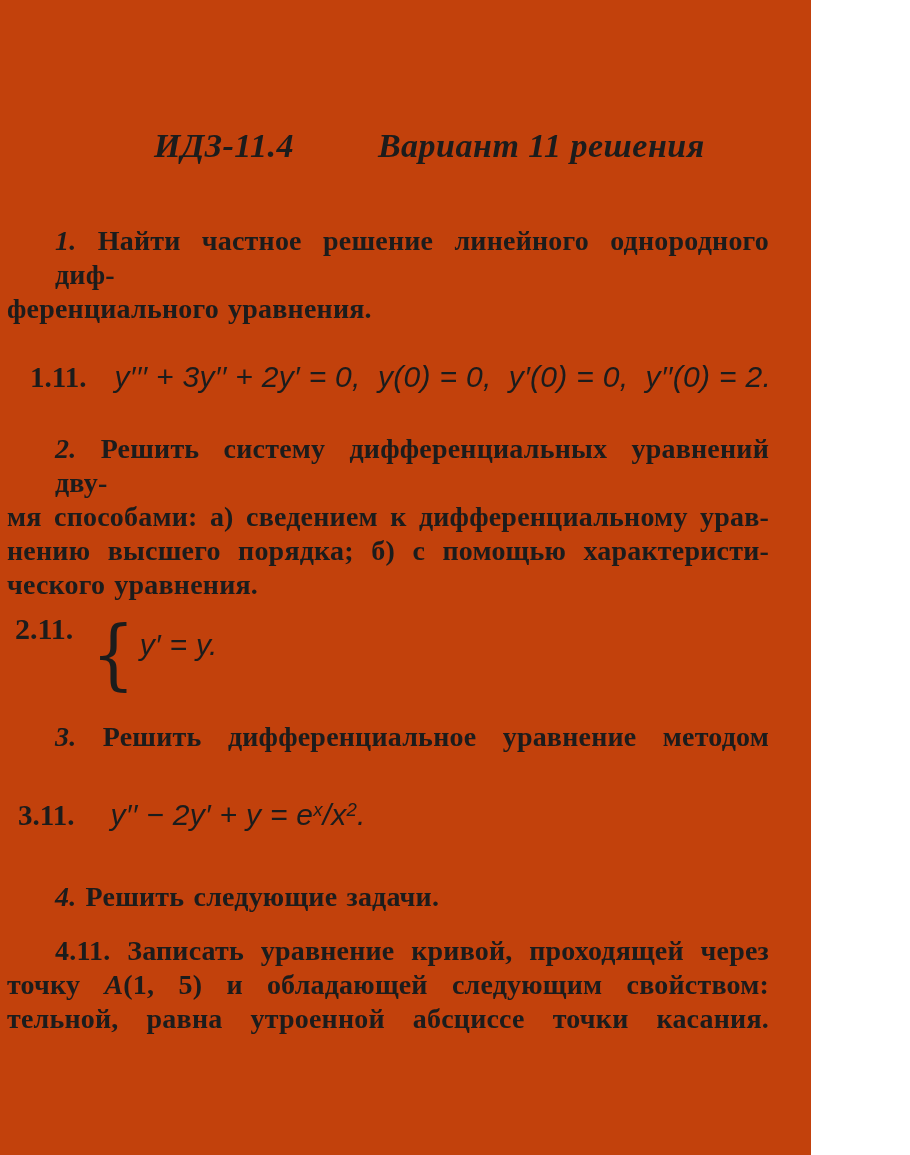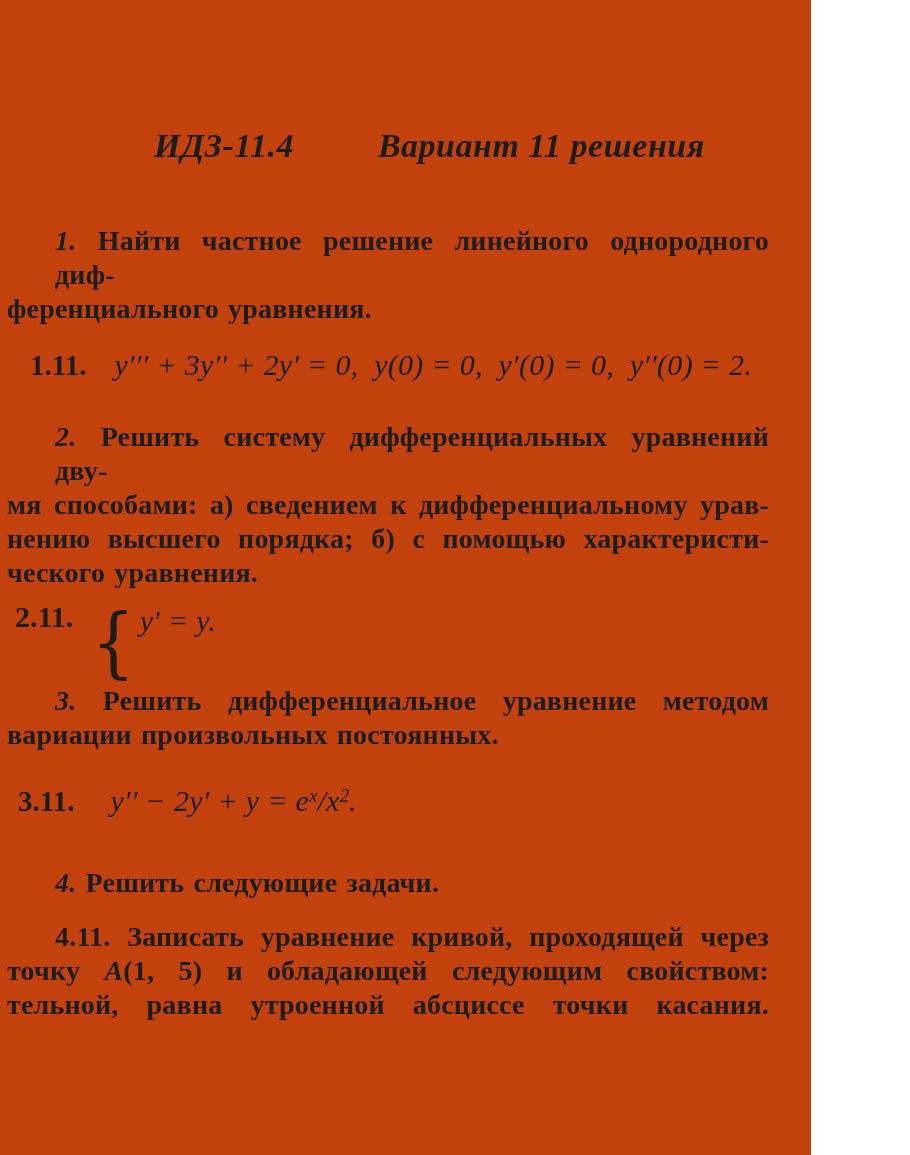--- a/index.html
+++ b/index.html
@@ -61,23 +61,24 @@
   }
   .it { font-style: italic; }
   
   .eq-row {
     display: flex;
     align-items: baseline;
     font-size: 30px;
   }
   .math {
     font-style: italic;
-    font-family: Liberation Serif, serif;
+    font-family: Liberation Sans, sans-serif;
     white-space: pre;
     letter-spacing: 0.3px;
+    margin-top: 12px;
   }
   .m-label {
     font-weight: bold;
     font-size: 29px;
     white-space: pre;
   }
   .eq111 { margin: 22px 0 0 3px; }
   .eq111 .m-label { margin-right: 28px; margin-left: 20px; }
   .eq311 { margin: 32px 0 0 11px; }
   .eq311 .m-label { margin-right: 36px; }
@@ -109,21 +110,21 @@
     flex-direction: column;
     margin-left: 2px;
   }
   .sys-col .math {
     font-size: 30px;
     line-height: 42px;
   }
   
   .p1   { margin-top: 58px; }
   .p2   { margin-top: 38px; }
-  .p3   { }
+  .p3   { margin-top: 24px; }
   .p4   { margin-top: 48px; }
   .p411 { margin-top: 20px; }
 </style>
 </head>
 <body>
 
 <div class="sheet">
 
   <div class="title-row">
     <span>ИДЗ-11.4</span>
@@ -150,21 +151,20 @@
   <div class="sys-row">
     <span class="m-label">2.11.</span>
     <span class="brace">{</span>
     <span class="sys-col">
       <span class="math">y′ = y.</span>
     </span>
   </div>
 
   <div class="para p3">
     <span class="line jline indent"><span class="num">3.</span> <span>Решить дифференциальное уравнение методом</span></span>
-    <span class="line lline">вариации произвольных постоянных.</span>
   </div>
 
   <div class="eq-row eq311">
     <span class="m-label">3.11.</span>
     <span class="math"><span>y′′ − 2y′ + y = e</span><span class="sup">x</span><span>/x</span><span class="sup">2</span><span>.</span></span>
   </div>
 
   <div class="para p4">
     <span class="line lline indent"><span class="num">4.</span> <span>Решить следующие задачи.</span></span>
   </div>

